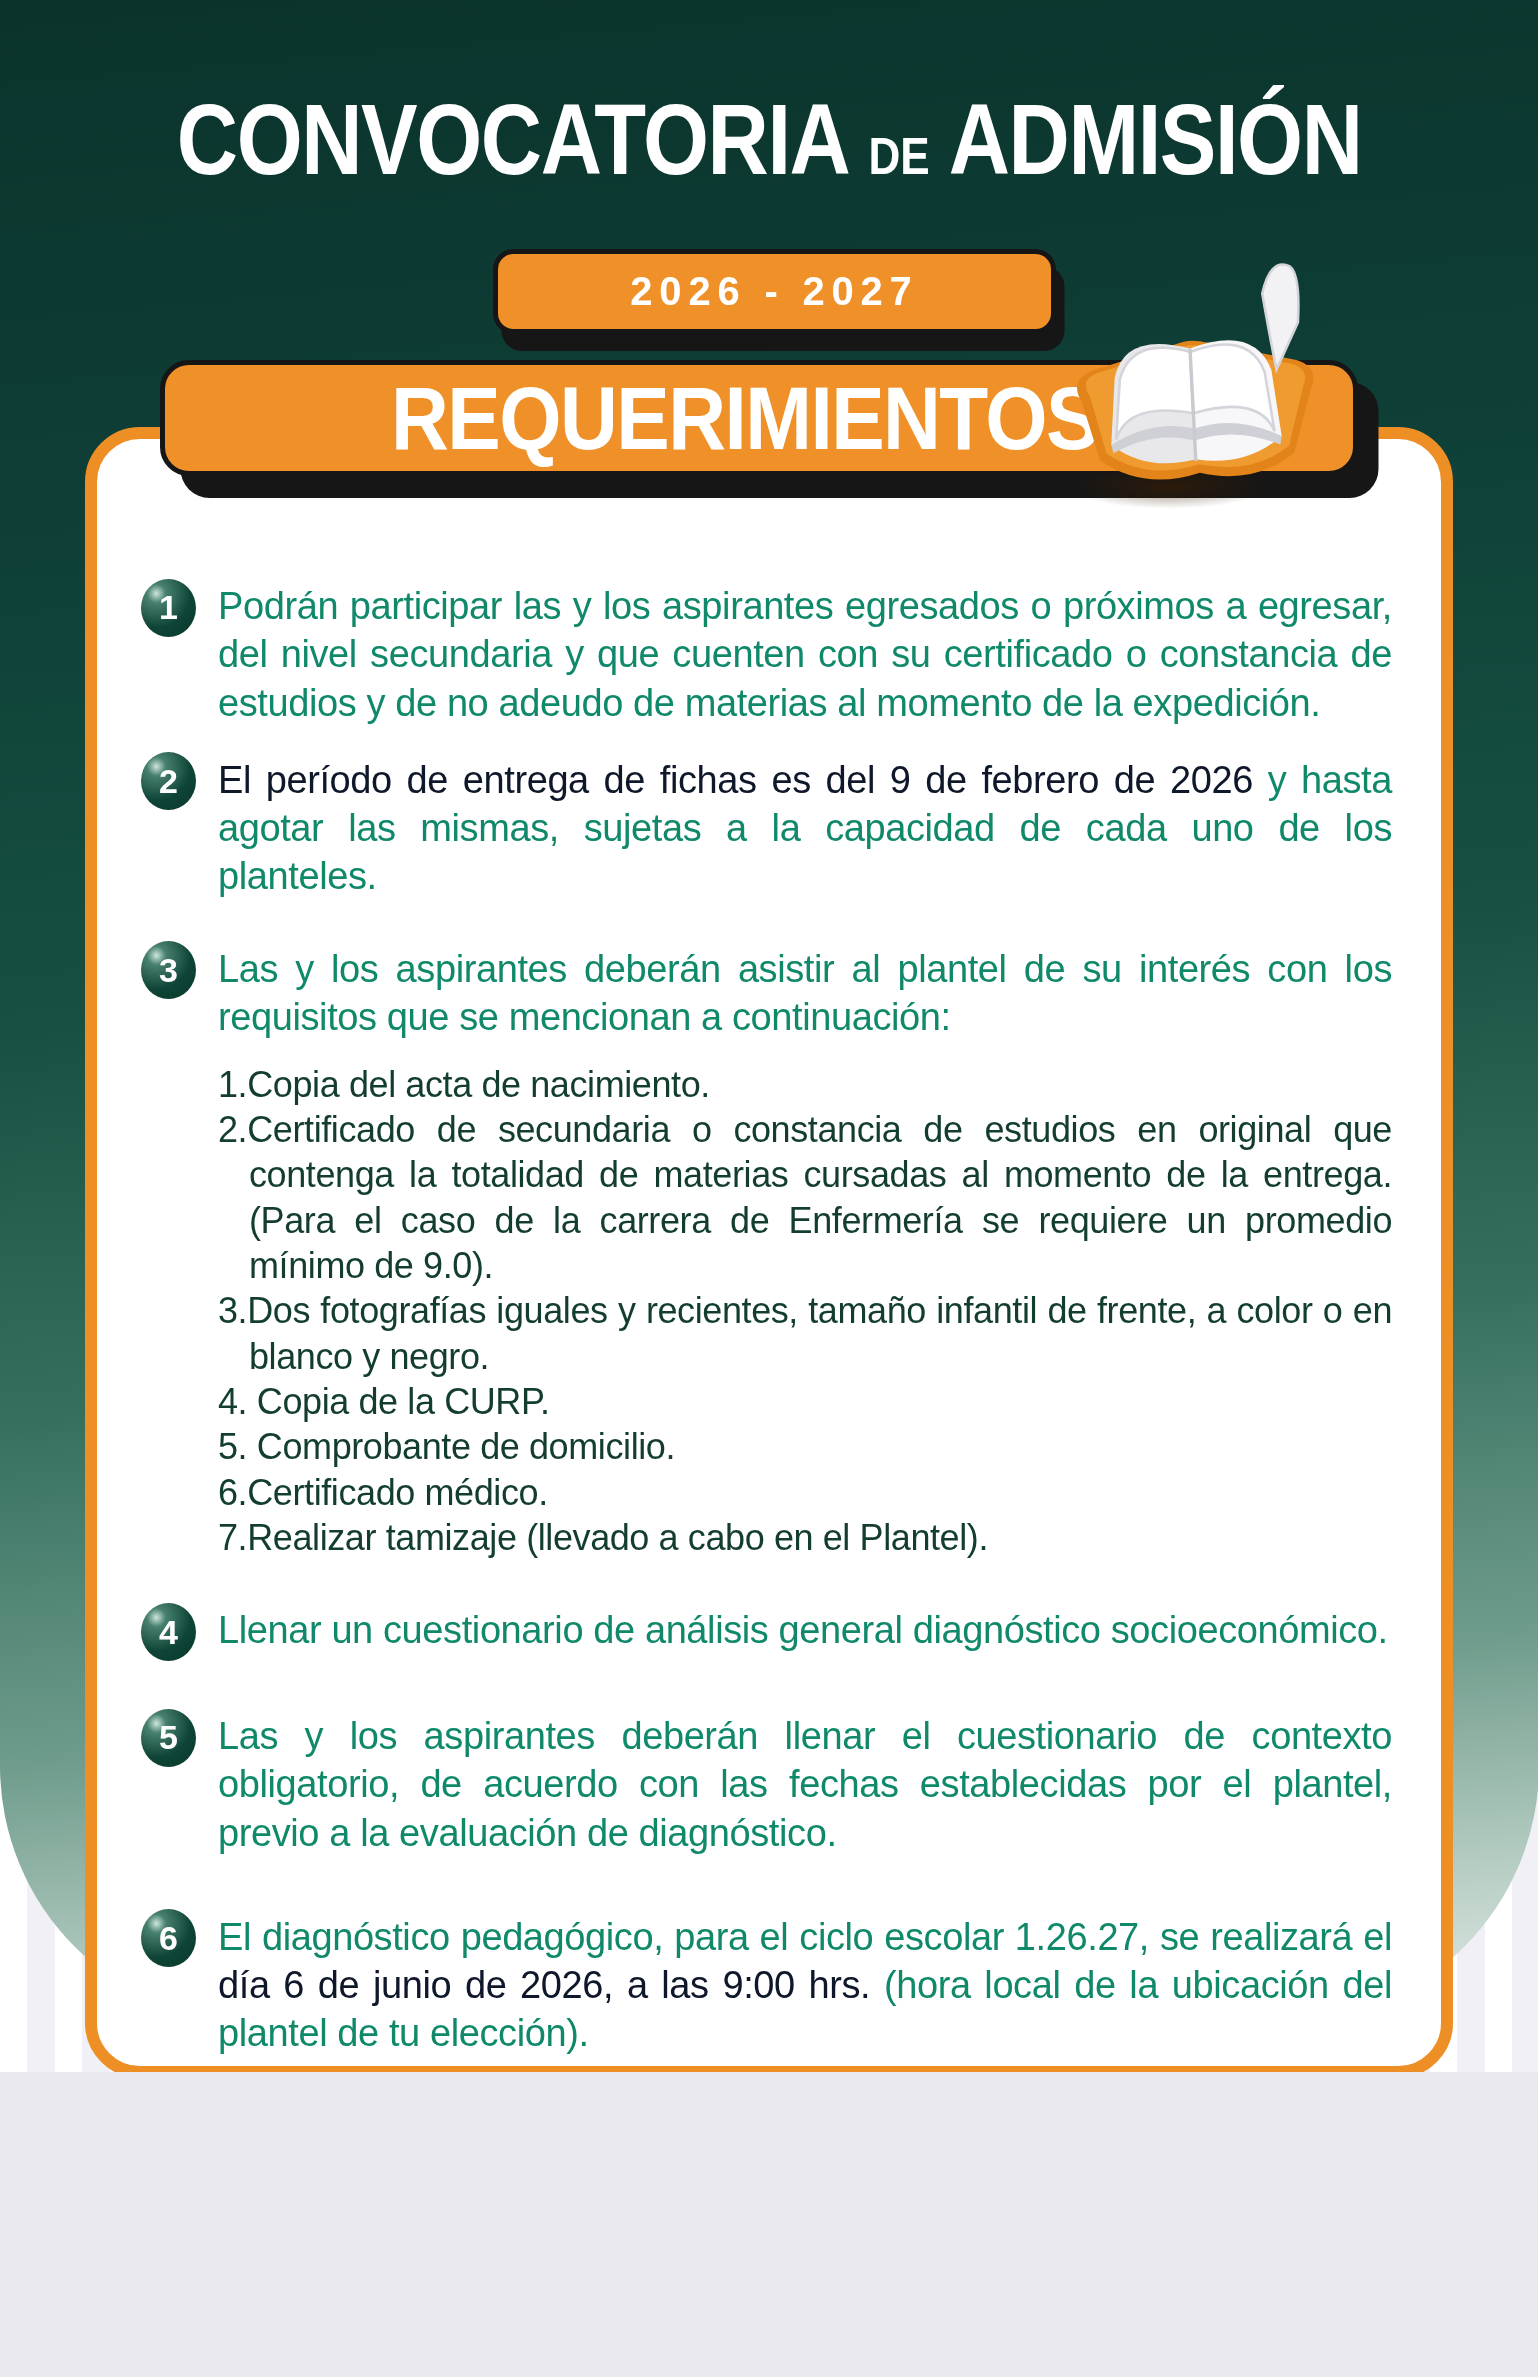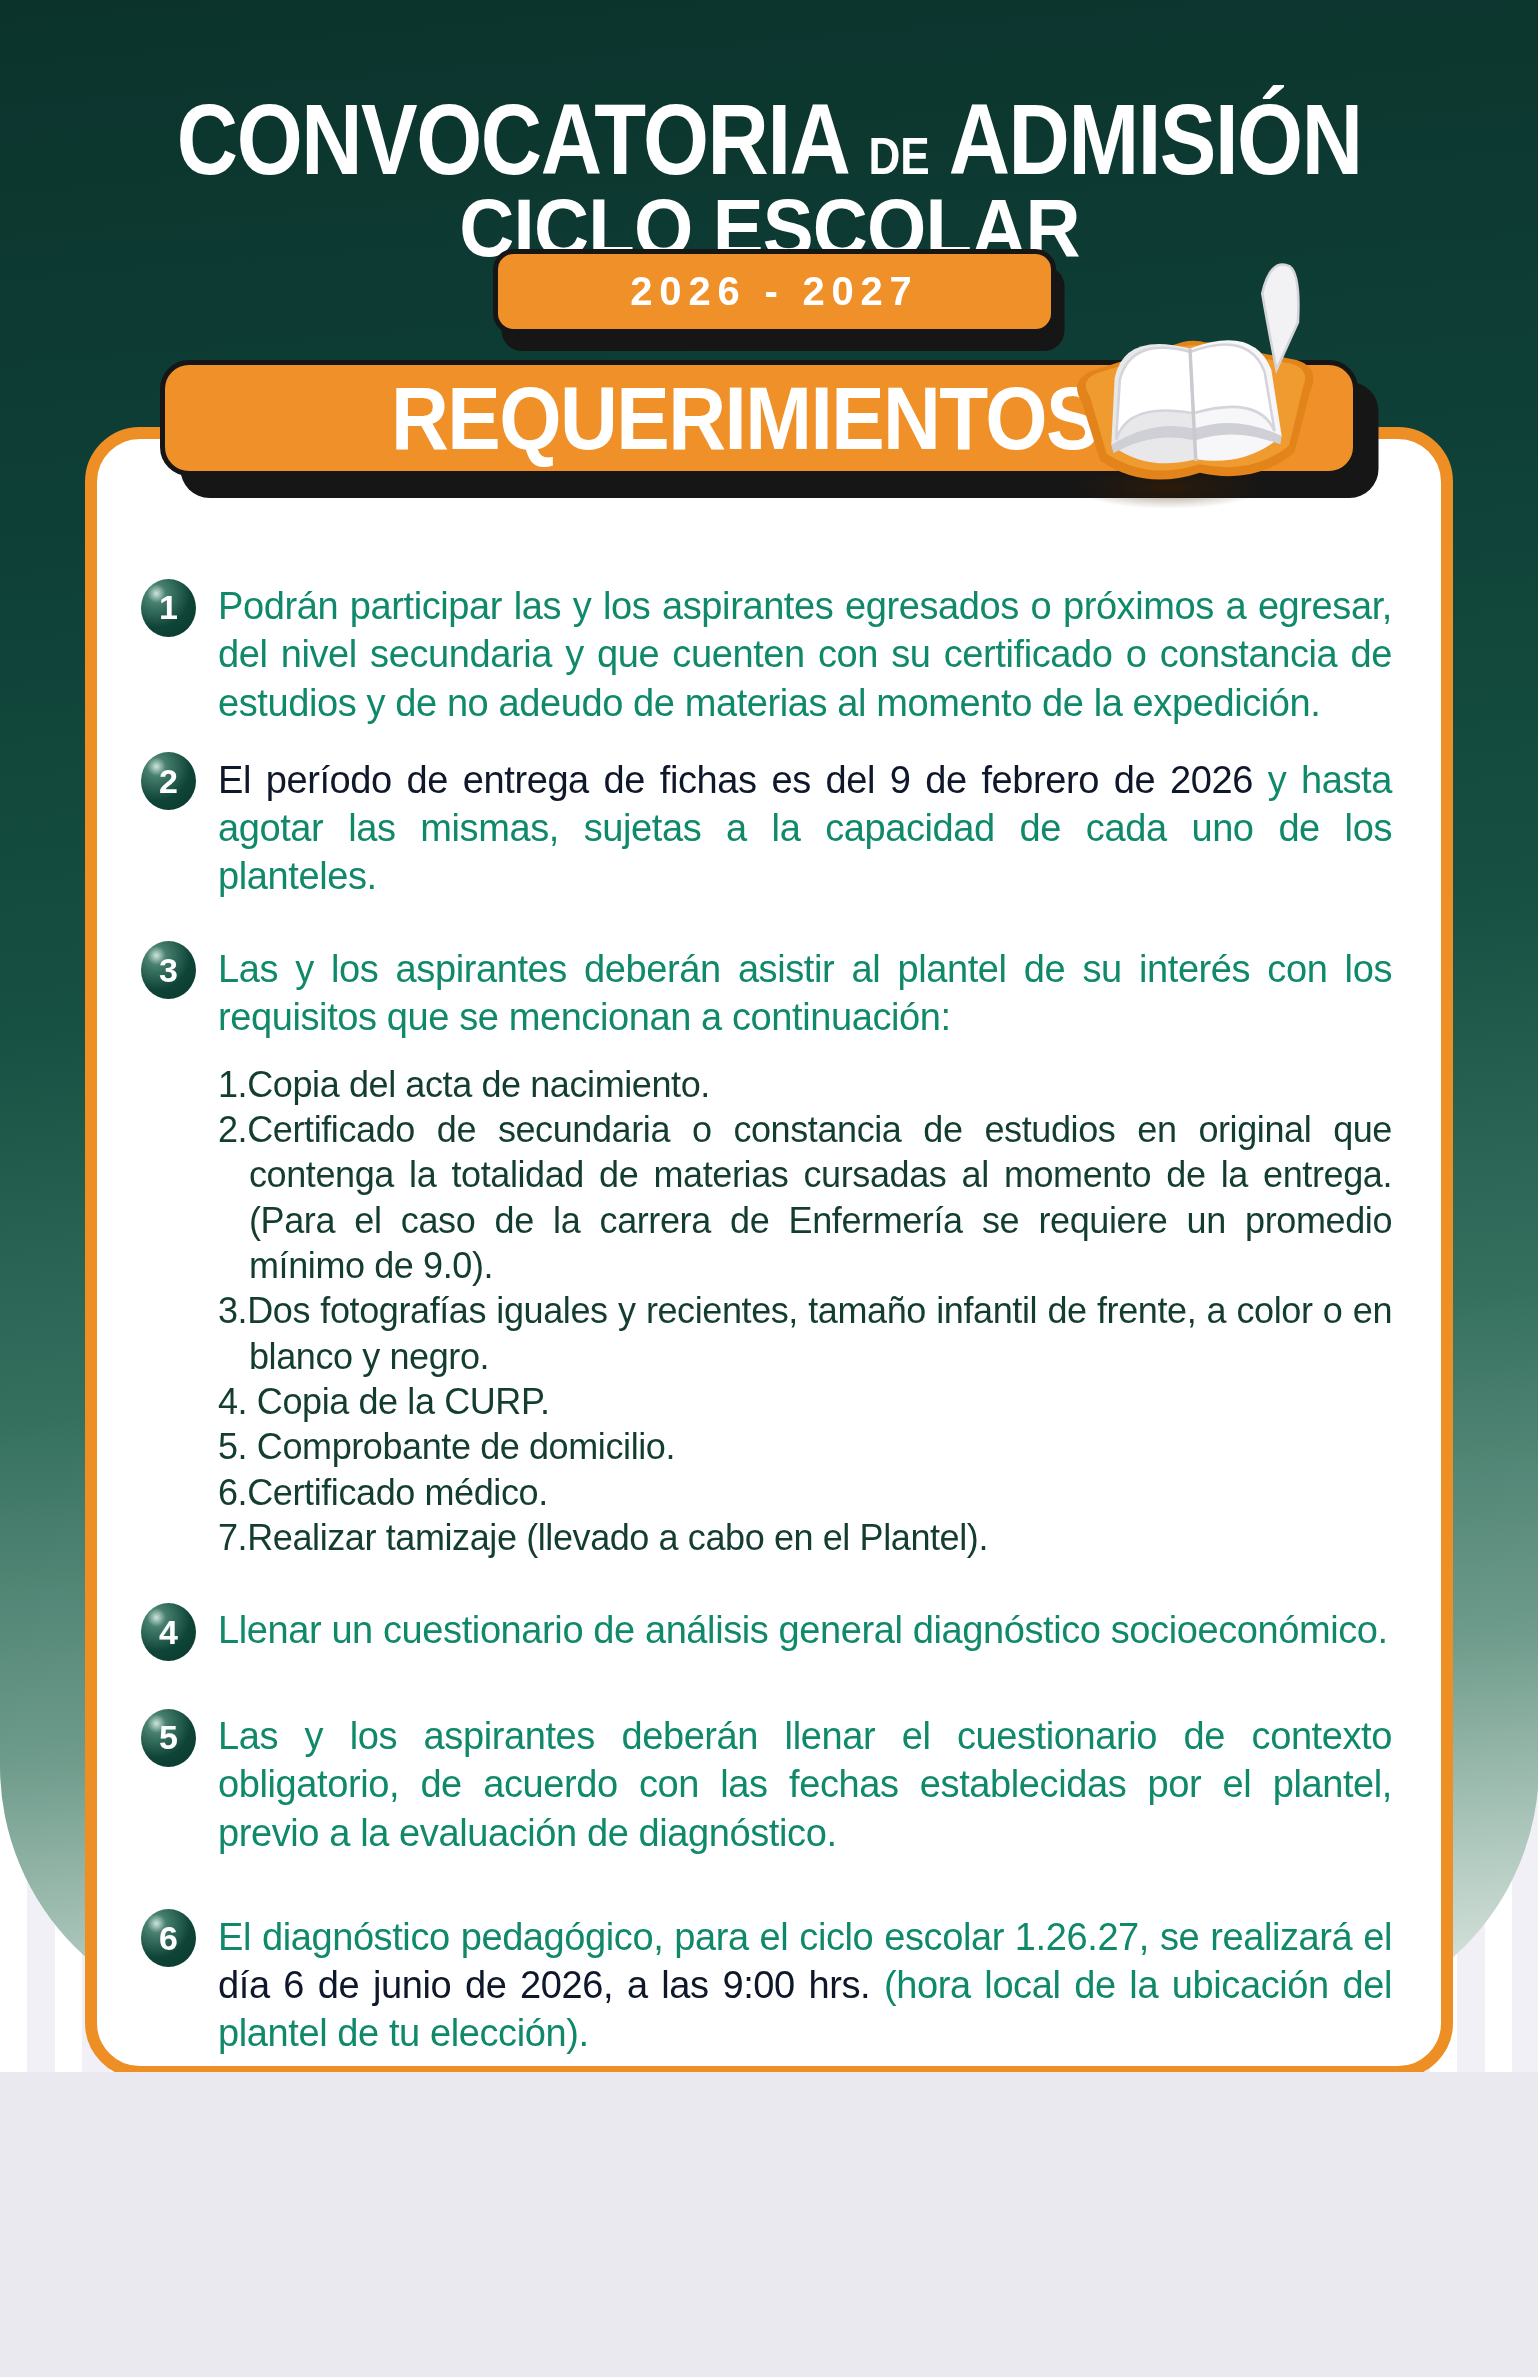--- a/index.html
+++ b/index.html
@@ -98,23 +98,20 @@
 <body>
 
 <div class="page">
 
   <div class="green-backdrop"></div>
 
   <div class="hdr title-main">
     <span class="hdr-inner"><span>CONVOCATORIA</span>
       <span class="small-de">DE</span>
       <span>ADMISIÓN</span></span>
-  </div>
-  <div class="hdr title-sub">
-    <span class="hdr-inner">CICLO ESCOLAR</span>
   </div>
 
   <div class="years-badge">
     <span>2026 - 2027</span>
   </div>
 
   <div class="req-banner">
     <span class="req-text">REQUERIMIENTOS</span>
   </div>
 

